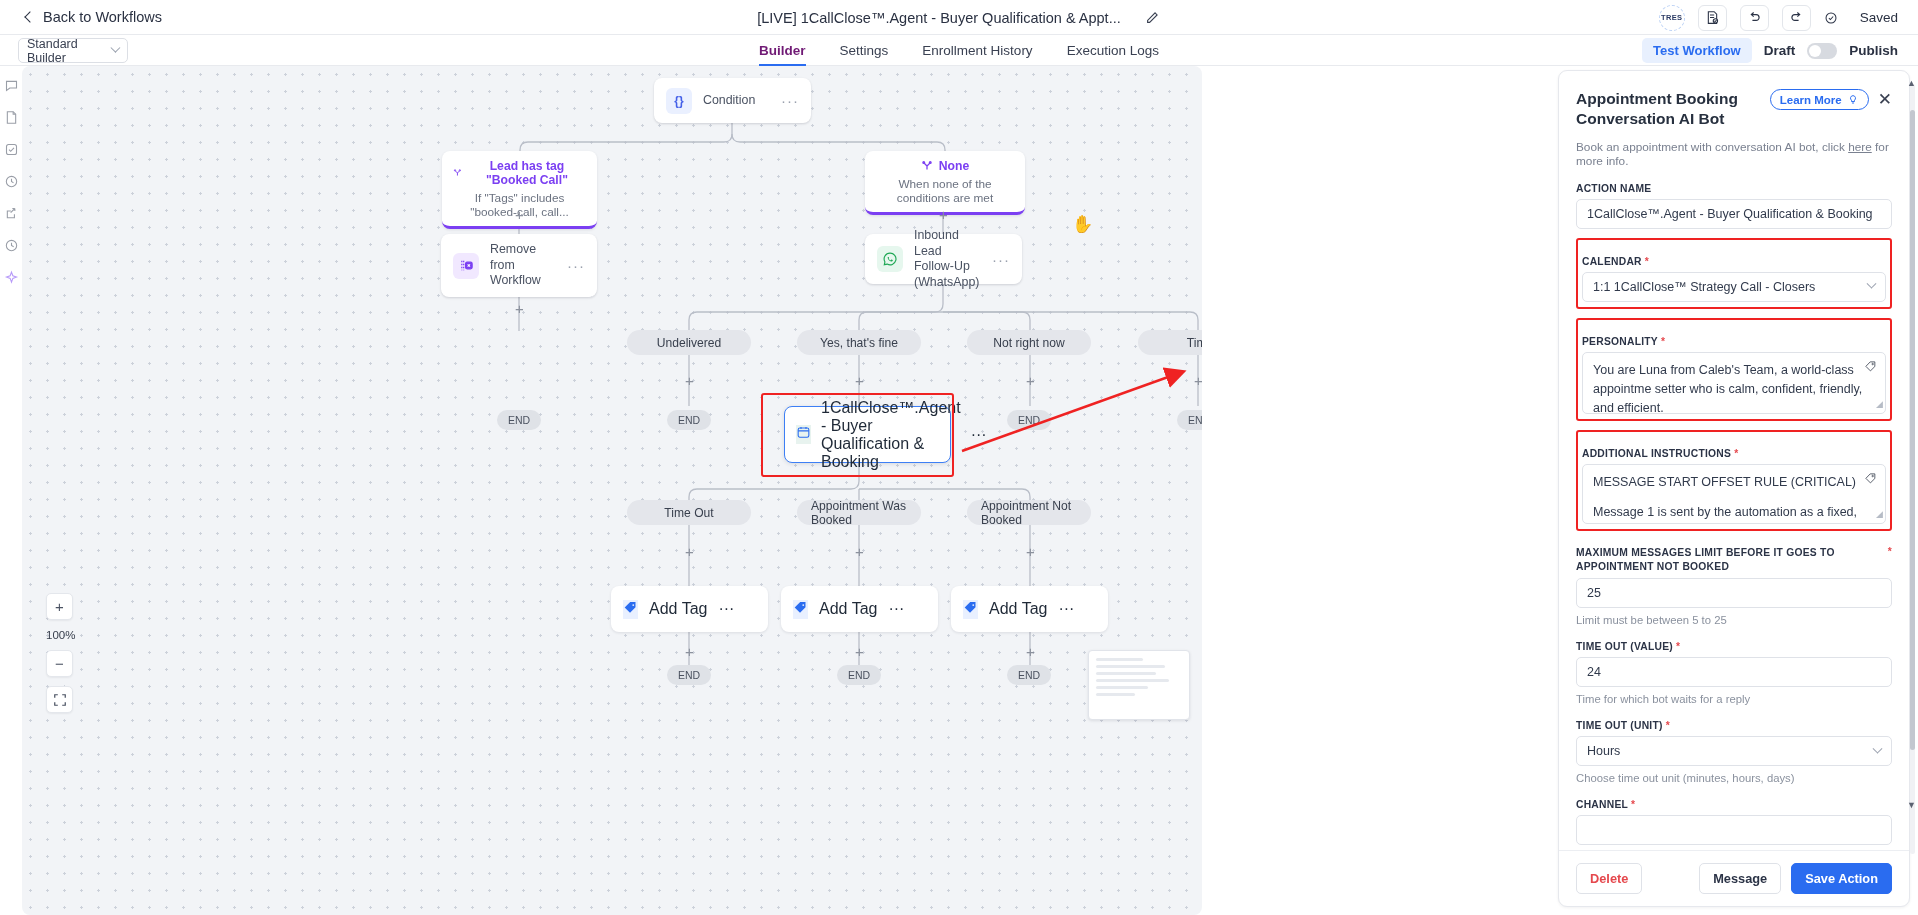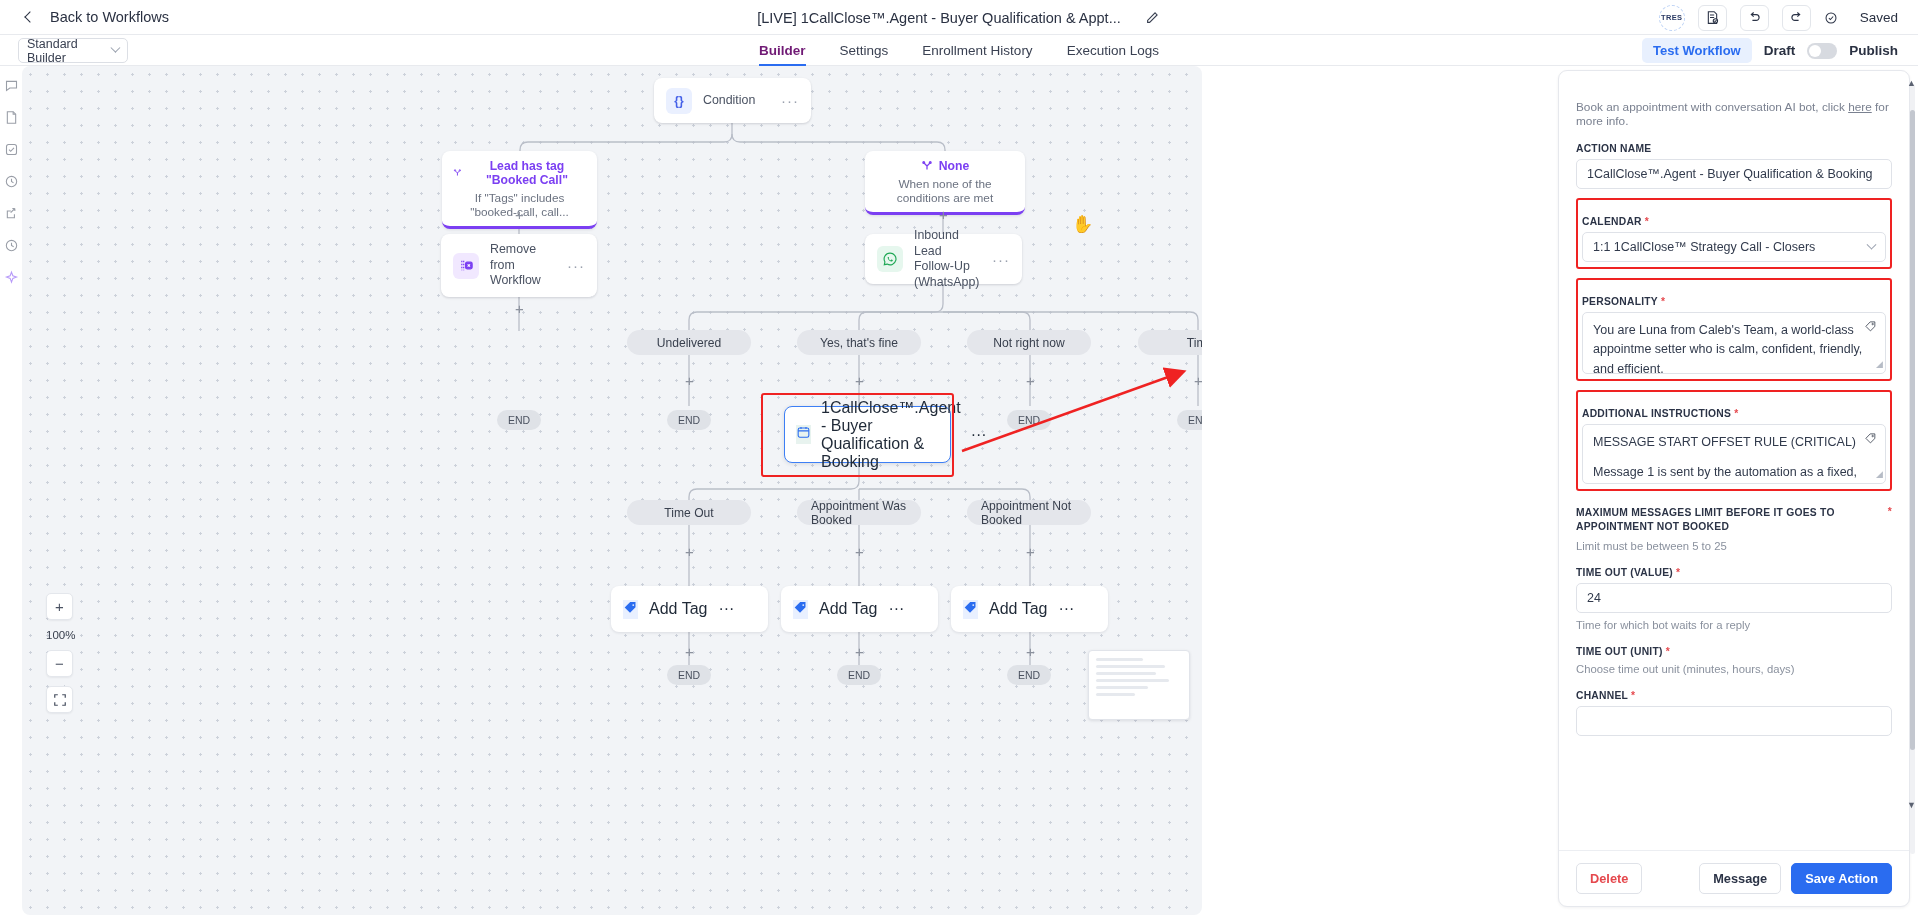--- a/index.html
+++ b/index.html
@@ -12,21 +12,21 @@
   }
   .app { position: relative; width: 1918px; height: 915px; }
 
   
   .topbar {
     position: absolute; top: 0; left: 0; width: 1918px; height: 35px;
     background: #fff; border-bottom: 1px solid #e8eaee;
     display: flex; align-items: center;
   }
   .back-link {
-    display: flex; align-items: center; gap: 16px;
+    display: flex; align-items: center; gap: 9px;
     margin-left: 26px; font-size: 14.5px; color: #2a3142; cursor: pointer;
   }
   .chev-left {
     display: inline-block; width: 8px; height: 8px;
     border-left: 1.7px solid #2a3142; border-bottom: 1.7px solid #2a3142;
     transform: rotate(45deg); margin-top: 0px;
   }
   .topbar-center {
     position: absolute; left: 0; right: 0; top: 0; height: 35px;
     display: flex; align-items: center; justify-content: center; gap: 22px;
@@ -574,20 +574,33 @@
       <div class="mm-line" style="width:70%"></div>
       <div class="mm-line" style="width:85%"></div>
       <div class="mm-line" style="width:60%"></div>
       <div class="mm-line" style="width:45%"></div>
     </div>
   </div>
 
   <div class="panel">
     <div class="panel-scroll">
 
+      <div class="p-head">
+        <div class="p-title">Appointment Booking Conversation AI Bot</div>
+        <div style="display:flex;align-items:flex-start;">
+          <div class="learn-more">
+            <span>Learn More</span>
+            <svg width="12" height="12" viewBox="0 0 16 16" fill="none" stroke="#2a6cf0" stroke-width="1.3">
+              <path d="M8 2.2a3.4 3.4 0 0 0-2 6.1V10h4V8.3a3.4 3.4 0 0 0-2-6.1z"></path>
+                <path d="M6.6 12h2.8"></path>
+            </svg>
+          </div>
+          <span class="close-x">✕</span>
+        </div>
+      </div>
 
       <div class="p-desc">
         <span>Book an appointment with conversation AI bot, click </span><u>here</u><span> for more info.</span>
       </div>
 
       <div class="flabel">ACTION NAME</div>
       <div class="finput">1CallClose™.Agent - Buyer Qualification &amp; Booking</div>
 
       <div class="hl-red">
         <div class="flabel">
@@ -630,30 +643,35 @@
               </svg>
           </span>
           <span class="resz">◢</span>
         </div>
       </div>
 
       <div class="flabel" style="display:flex;justify-content:space-between;align-items:flex-start;">
         <span style="max-width:280px;line-height:1.35;">MAXIMUM MESSAGES LIMIT BEFORE IT GOES TO APPOINTMENT NOT BOOKED</span>
           <span class="req">*</span>
       </div>
+      <div class="finput">25</div>
       <div class="fhelp">Limit must be between 5 to 25</div>
 
       <div class="flabel">
         <span>TIME OUT (VALUE)</span><span class="req">*</span>
       </div>
       <div class="finput">24</div>
       <div class="fhelp">Time for which bot waits for a reply</div>
 
       <div class="flabel">
         <span>TIME OUT (UNIT)</span><span class="req">*</span>
+      </div>
+      <div class="finput fselect">
+        <span>Hours</span>
+        <span class="chev-down"></span>
       </div>
       <div class="fhelp">Choose time out unit (minutes, hours, days)</div>
 
       <div class="flabel">
         <span>CHANNEL</span><span class="req">*</span>
       </div>
       <div class="finput"></div>
     </div>
 
     <div class="panel-foot">

